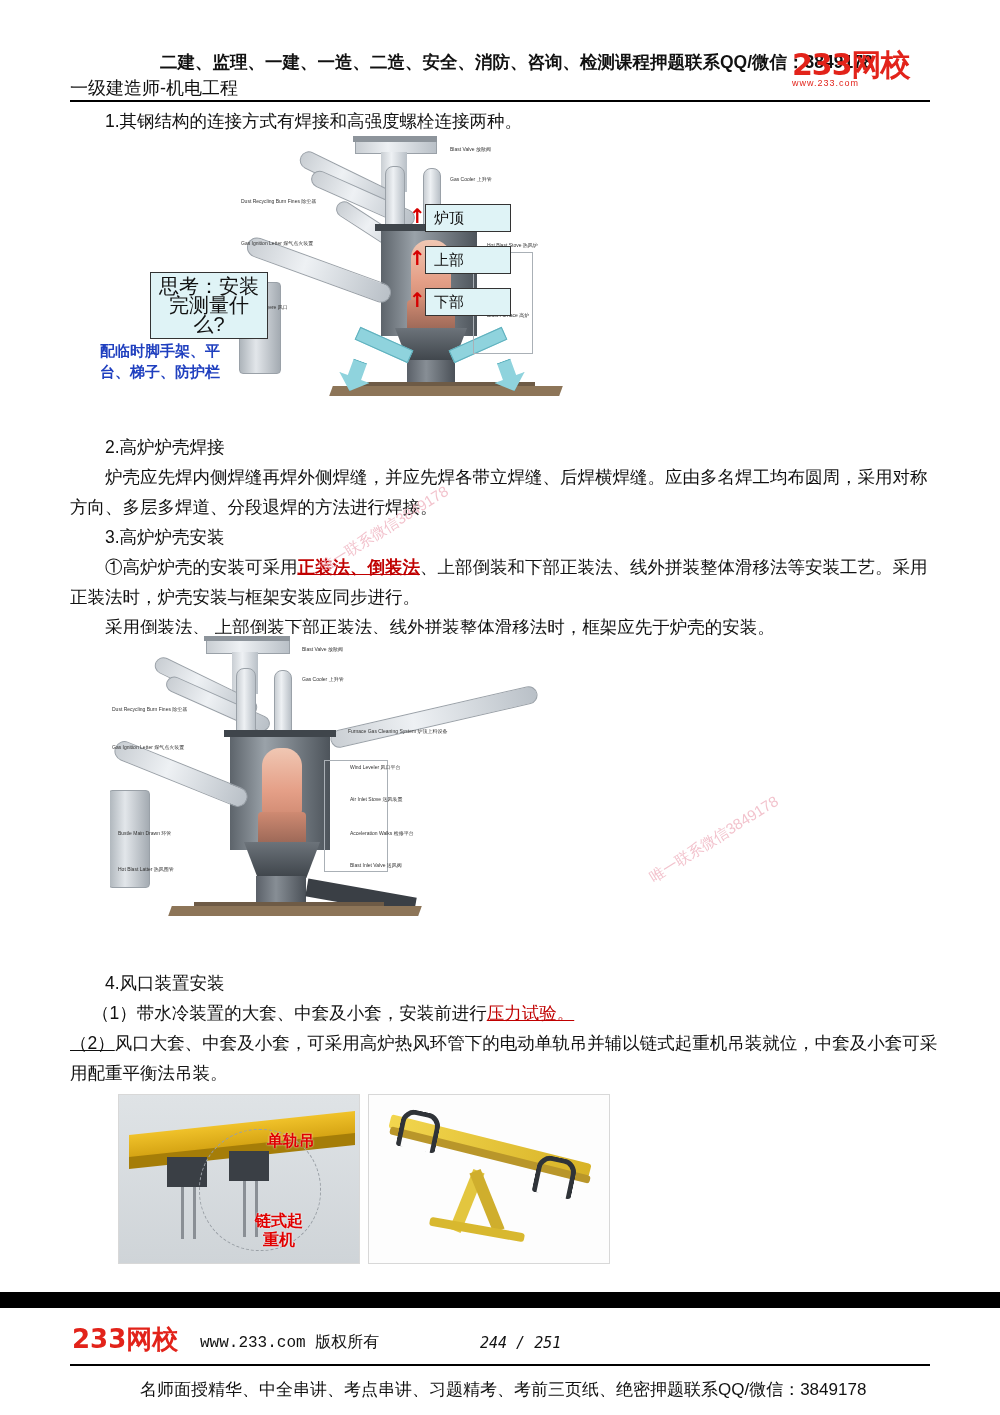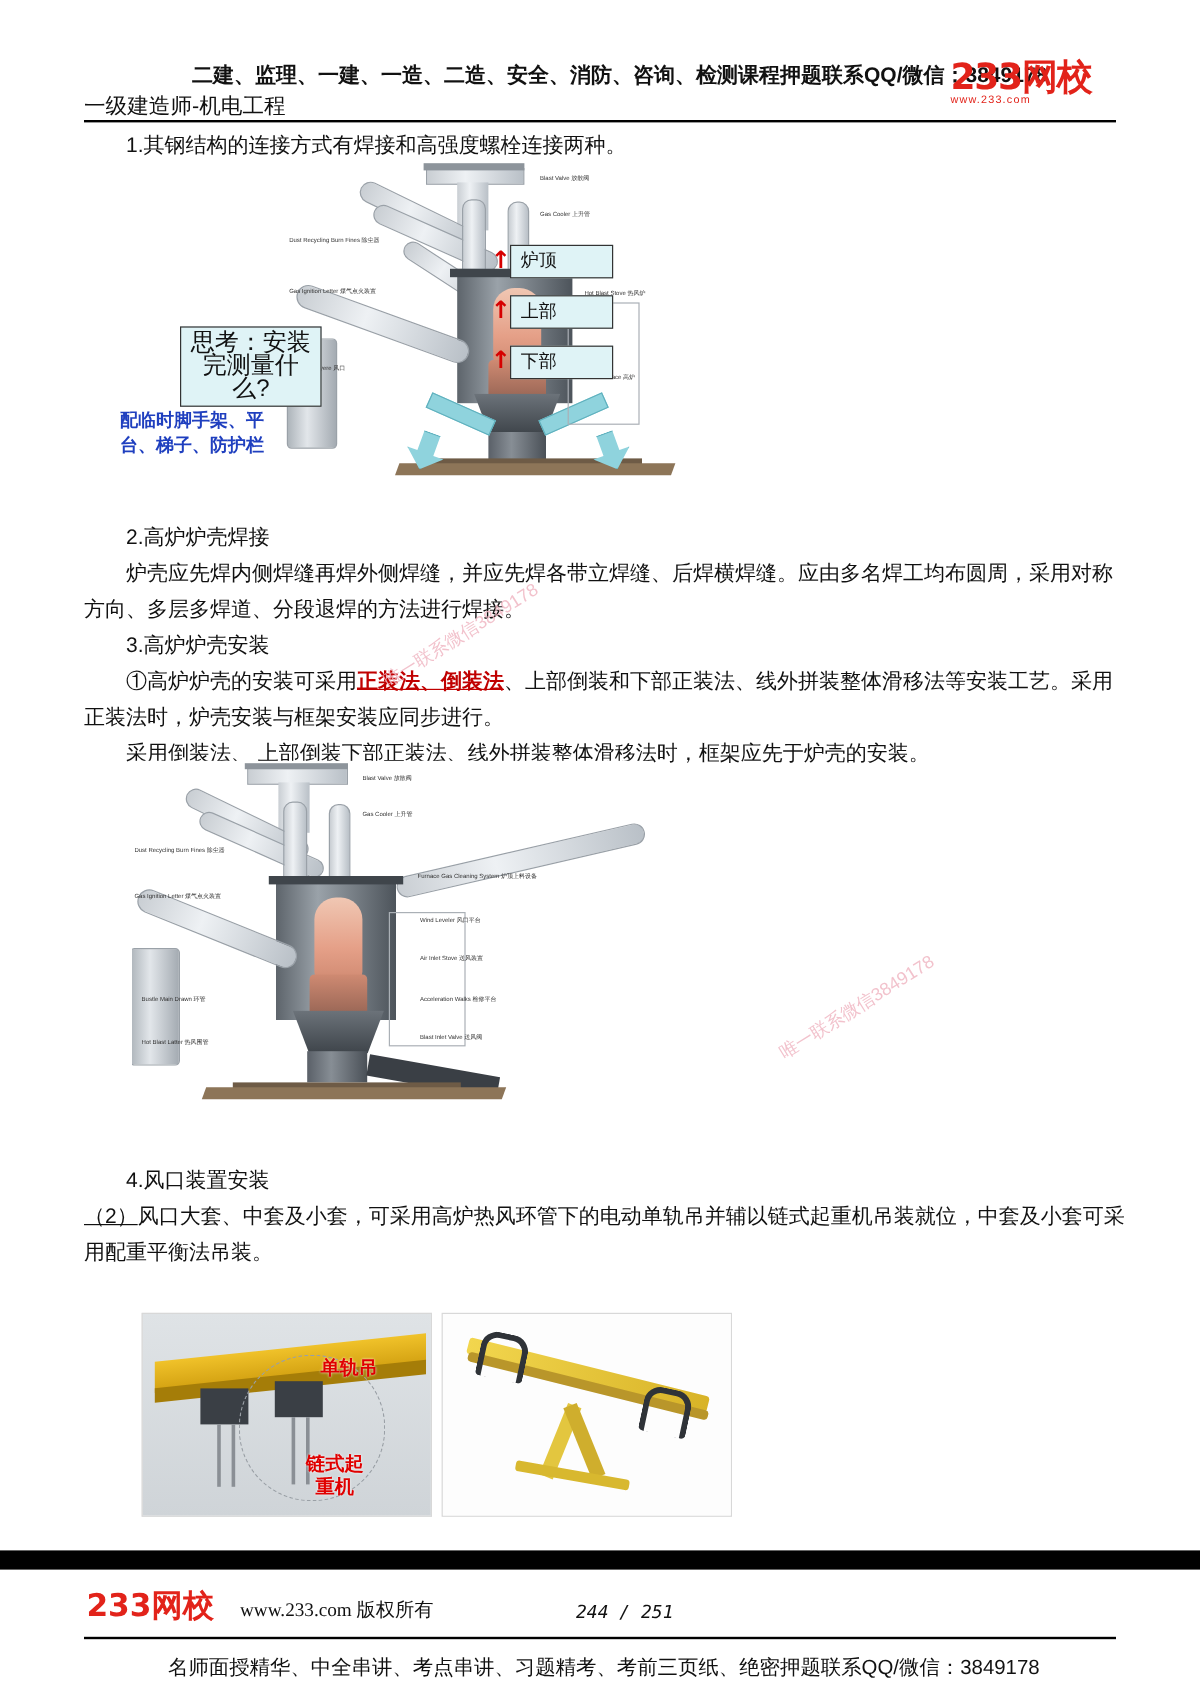--- a/index.html
+++ b/index.html
@@ -104,21 +104,21 @@
     transform:rotate(-32deg);opacity:.85;pointer-events:none;
     font-family:"Liberation Sans", sans-serif;
   }
 
   
   .footer-bar{position:absolute;left:0;top:1292px;width:1000px;height:16px;background:#000;}
   .footer{position:absolute;left:0;top:1320px;width:1000px;height:95px;background:#fff;}
   .footer-logo{position:absolute;left:72px;top:6px;}
   .footer-logo .f-main{font-size:26px;font-weight:bold;color:#e2231a;line-height:26px;font-family:"DejaVu Sans",sans-serif;}
   .footer-copy{position:absolute;left:200px;top:12px;font-size:16px;color:#111;white-space:nowrap;
-    font-family:Liberation Serif, serif;}
+    font-family:Liberation Mono, monospace;}
   .footer-page{position:absolute;left:480px;top:14px;font-size:15px;color:#111;
     font-family:"DejaVu Sans Mono", monospace;font-style:italic;}
   .footer-rule{position:absolute;left:70px;top:44px;width:860px;height:1.5px;background:#000;}
   .footer-tag{position:absolute;left:140px;top:58px;font-size:17px;color:#111;white-space:nowrap;}
 </style>
 </head>
 <body>
 
 <div class="page">
 
@@ -247,20 +247,23 @@
         <div class="lbl" style="left:240px;top:162px;">Air Inlet Stove 送风装置</div>
         <div class="lbl" style="left:240px;top:196px;">Acceleration Walks 检修平台</div>
         <div class="lbl" style="left:240px;top:228px;">Blast Inlet Valve 送风阀</div>
         <div class="lbl" style="left:8px;top:196px;">Bustle Main Drawn 环管</div>
         <div class="lbl" style="left:8px;top:232px;">Hot Blast Latter 热风围管</div>
       </div>
     </div>
 
     <div style="position:absolute;top:882px;left:0;width:1000px;">
       <div class="p" style="padding-left:105px;">4.风口装置安装</div>
+      <div class="p" style="padding-left:92px;padding-right:58px;">
+        <span>（1）带水冷装置的大套、中套及小套，安装前进行</span><span class="u-red2">压力试验。</span>
+      </div>
       <div class="p" style="padding-left:70px;padding-right:58px;">
         <span class="u-red2" style="color:#111;text-decoration:underline;">（2）</span><span>风口大套、中套及小套，可采用高炉热风环管下的电动单轨吊并辅以链式起重机吊装就位，中套及小套可采用配重平衡法吊装。</span>
       </div>
     </div>
 
     <div class="photos" style="position:absolute;top:1008px;left:0;width:1000px;">
 
       <div class="photo photo1">
         <div style="position:absolute;left:0;top:0;width:100%;height:100%;background:linear-gradient(180deg,#dfe3e6,#cfd4d8);"></div>
 

